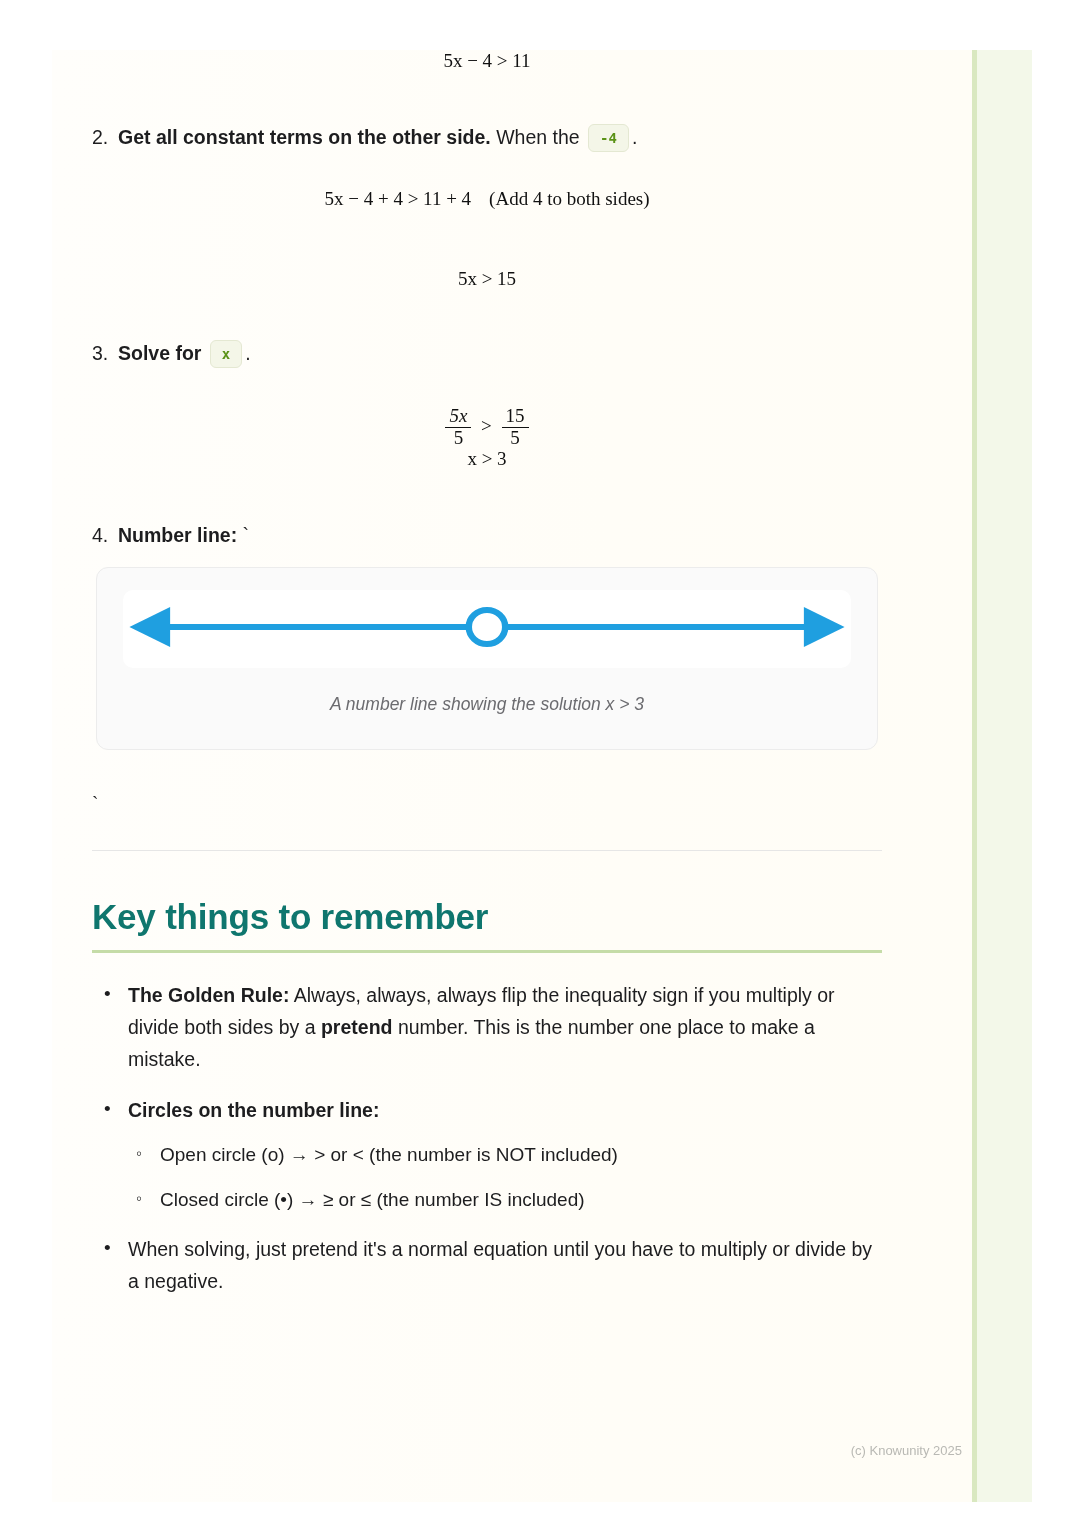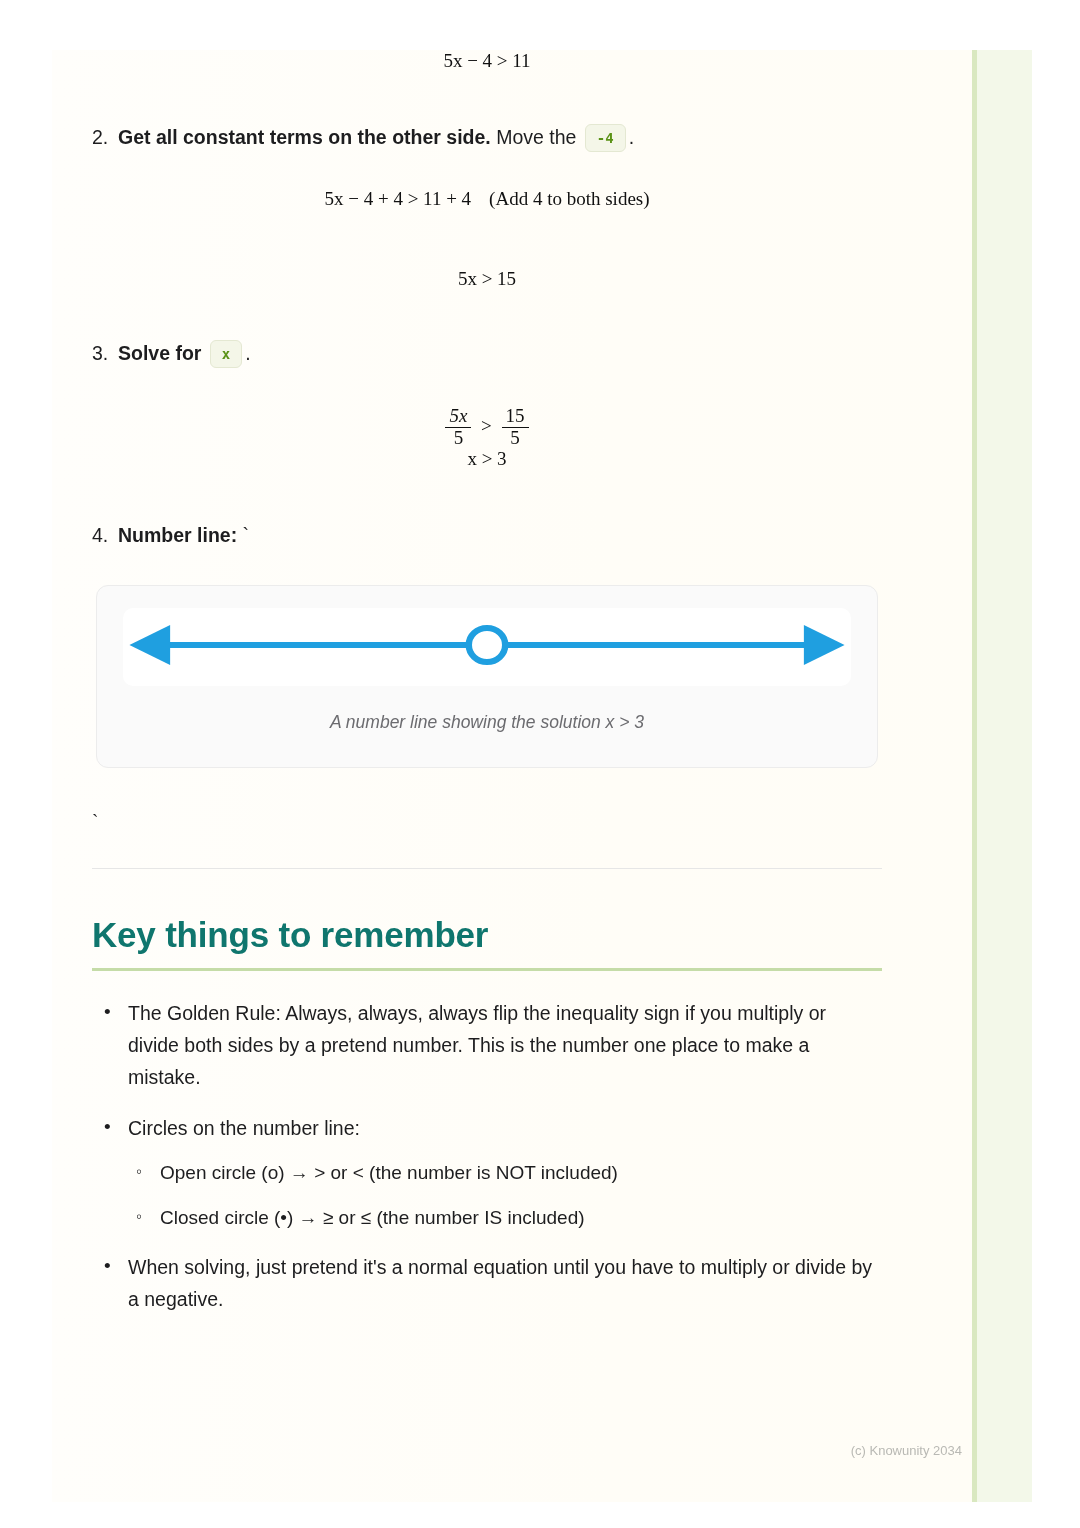--- a/index.html
+++ b/index.html
@@ -189,21 +189,21 @@
     margin-bottom: 18px;
   }
   ul.main-list > li::before {
     content: "•";
     position: absolute;
     left: 12px;
     top: -1px;
     font-size: 19px;
     color: #1d1d1f;
   }
-  ul.main-list > li b { font-weight: 400; text-align: right; }
+  ul.main-list > li b { font-weight: 700; text-align: right; }
   ul.sub-list {
     list-style: none;
     margin: 8px 0 0 0;
     padding: 0;
   }
   ul.sub-list > li {
     position: relative;
     padding-left: 32px;
     font-size: 19px;
     line-height: 1.6;
@@ -238,21 +238,21 @@
     <div class="paper-inner"></div>
 
     <div class="content">
 
       <div class="math-block" style="">
         <span class="math-serif">5x − 4 &gt; 11</span>
       </div>
 
       <div class="step" style="margin-top:50px;">
         <span class="step-num">2.</span>
-        <span class="step-body"><b>Get all constant terms on the other side.</b> <span>Move the</span> <code class="code-badge">-4</code><span>.</span></span>
+        <span class="step-body"><b>Get all constant terms on the other side.</b> <span>When the</span> <code class="code-badge">-4</code><span>.</span></span>
       </div>
 
       <div class="math-block" style="margin-top:36px;">
         <span class="math-serif">5x − 4 + 4 &gt; 11 + 4</span><span class="note">(Add 4 to both sides)</span>
       </div>
 
       <div class="math-block" style="margin-top:58px;">
         <span class="math-serif">5x &gt; 15</span>
       </div>
 
@@ -275,21 +275,21 @@
 
       <div class="math-block" style="">
         <span class="math-serif">x &gt; 3</span>
       </div>
 
       <div class="step" style="margin-top:50px;">
         <span class="step-num">4.</span>
         <span class="step-body"><b>Number line:</b> <span>`</span></span>
       </div>
 
-      <figure class="figure-card" style="margin:34px 4px 0 4px;">
+      <figure class="figure-card" style="margin:16px 4px 0 4px;">
         <div class="figure-svg-wrap">
           <svg width="100%" height="58" viewBox="0 0 680 58" preserveAspectRatio="none">
             <line x1="30" y1="29" x2="650" y2="29" stroke="#1f9fe0" stroke-width="6"></line>
             <polygon points="6,29 44,9 44,49" fill="#1f9fe0"></polygon>
             <polygon points="674,29 636,9 636,49" fill="#1f9fe0"></polygon>
             <circle cx="340" cy="29" r="17" fill="#ffffff" stroke="#1f9fe0" stroke-width="6"></circle>
           </svg>
         </div>
         <figcaption class="figure-caption">A number line showing the solution x &gt; 3</figcaption>
       </figure>
@@ -312,19 +312,19 @@
             <li>Closed circle (•) → ≥ or ≤ (the number IS included)</li>
           </ul>
         </li>
         <li>
           <span>When solving, just pretend it's a normal equation until you have to multiply or divide by a negative.</span>
         </li>
       </ul>
 
     </div>
 
-    <div class="footer-credit">(c) Knowunity 2034</div>
+    <div class="footer-credit">(c) Knowunity 2025</div>
   </div>
 
   <div class="green-rail"></div>
   <div class="green-panel"></div>
 
 </div>
 
 </body></html>

